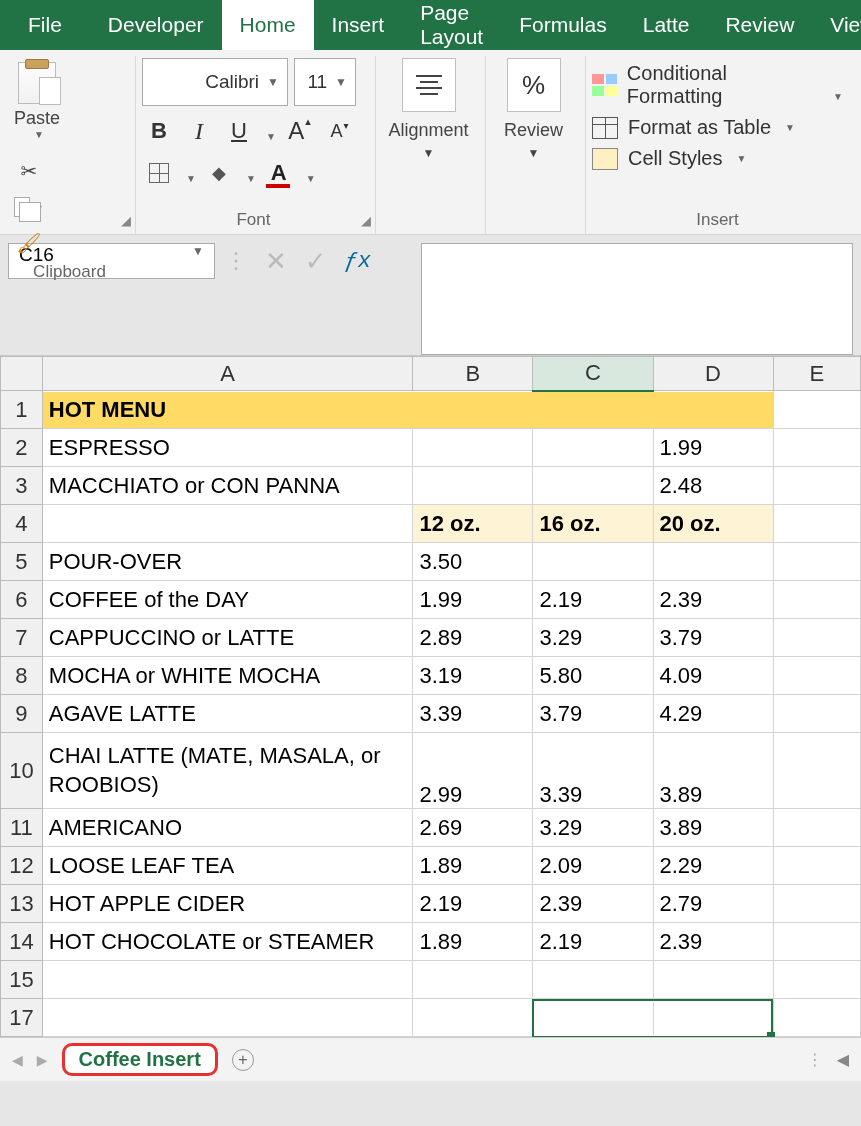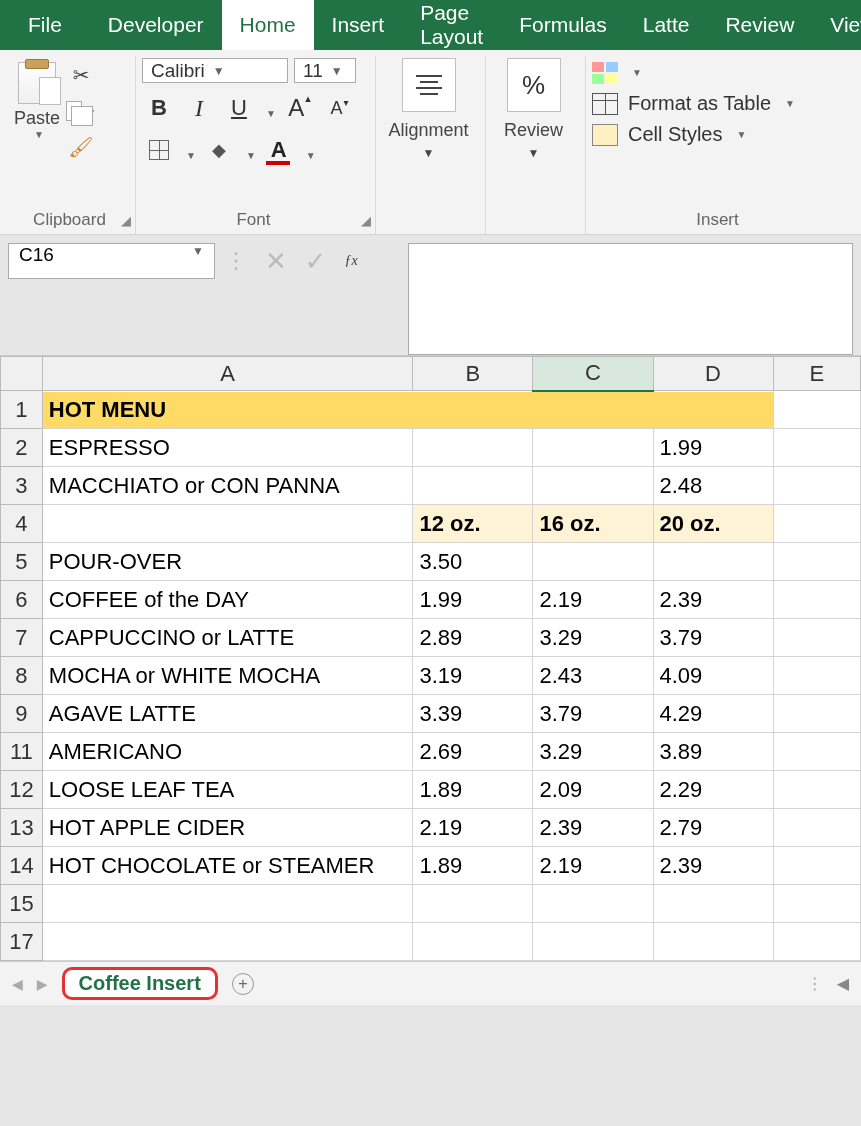--- a/index.html
+++ b/index.html
@@ -47,20 +47,21 @@
     padding: 0 10px 0 6px;
     display: flex;
     flex-direction: column;
     justify-content: space-between;
     position: relative;
   }
   .ribbon-group-inner {
     display: flex;
     align-items: flex-start;
     gap: 6px;
+    flex-direction: column;
   }
   .ribbon-group-label {
     text-align: center;
     font-size: 17px;
     color: #666;
     padding: 6px 0 4px 0;
   }
   .ribbon-group .launcher {
     position: absolute;
     right: 4px;
@@ -91,22 +92,22 @@
   .clip-btn { width:30px; height:26px; display:flex; align-items:center; justify-content:center;}
   .scissors::before{content:'✂'; font-size:20px; color:#444;}
   .copy-icon { width:22px; height:20px; border:1px solid #aaa; background:#fff; position:relative;}
   .copy-icon::after{content:''; position:absolute; left:4px; top:4px; width:20px; height:18px; border:1px solid #aaa; background:#fff;}
   .brush::before{content:'🖌'; font-size:20px; color:#d08020;}
 
   
   .font-group-inner { display:flex; flex-direction:column; gap:8px; padding-top:2px;}
   .font-row { display:flex; align-items:center; gap:6px;}
   .combo {
-    background:#fff; border:1px solid #ababab; height:25px;
-    display:flex; align-items:center; justify-content:flex-start;
+    background:#fff; border:1px solid #ababab; height:48px;
+    display:flex; align-items:center; justify-content:flex-end;
     padding:0 8px; font-size:19px; color:#333;
   }
   .combo .chev { font-size:12px; color:#666; margin-left:8px;}
   .font-name { width:146px; }
   .font-size { width:62px; }
   .font-btn {
     width:34px; height:34px; display:flex; align-items:center; justify-content:center;
     font-size:22px; color:#333;
   }
   .bold{font-weight:bold;}
@@ -139,21 +140,21 @@
   .style-item{display:flex; align-items:center; gap:10px; font-size:20px; color:#333;}
   .style-item .ic{width:26px; height:22px; display:inline-block;}
   .cf-ic{background:linear-gradient(#f99,#f99) 0 0/12px 10px no-repeat, linear-gradient(#9cf,#9cf) 14px 0/12px 10px no-repeat, linear-gradient(#9f9,#9f9) 0 12px/12px 10px no-repeat, linear-gradient(#ff9,#ff9) 14px 12px/12px 10px no-repeat;}
   .tbl-ic{border:1px solid #555; background:linear-gradient(#555,#555) 0 6px/100% 1px no-repeat, linear-gradient(#555,#555) 12px 0/1px 100% no-repeat;}
   .cell-ic{border:1px solid #888; background:#fef0c0;}
 
   
   .fx-area{background:#e6e6e6; display:flex; align-items:flex-start; padding:8px 8px 0 8px; height:120px; gap:10px;}
   .namebox{background:#fff; border:1px solid #ababab; width:207px; height:36px; display:flex; align-items:flex-start; justify-content:space-between; padding:0 10px; font-size:19px;}
   .fx-btns{display:flex; gap:18px; align-items:center; height:36px; color:#bbb; font-size:22px;}
-  .fx-btns .fx-label{font-style:italic; font-family:Liberation Serif, serif; color:#404040; font-size:14px;}
+  .fx-btns .fx-label{font-style:italic; font-family:Liberation Mono, monospace; color:#0369a1; font-size:22px;}
   .fx-btns .dots{color:#bbb;}
   .fx-btns .x{font-size:26px;}
   .fx-btns .chk{font-size:26px;}
   .formula-input{flex:1; background:#fff; border:1px solid #ababab; border-top:1px solid #ababab; margin-top:0; align-self:stretch; min-height:110px; margin-left:40px; padding:6px 10px; font-size:19px;}
 
   
   .grid-wrap{background:#fff; border-top:1px solid #ccc;}
   table.sheet{border-collapse:collapse; table-layout:fixed;}
   table.sheet th, table.sheet td{
     border:1px solid #d4d4d4;
@@ -313,20 +314,21 @@
         </div>
       <div class="simple-label"><span>Review</span><br><span class="chev">▼</span></div>
     </div>
     <div class="ribbon-group-label">&nbsp;</div>
   </div>
 
   <div class="ribbon-group" style="border-right:none; flex:1">
     <div class="styles-list">
       <div class="style-item">
         <span class="ic cf-ic"></span>
+        <span>Conditional Formatting</span>
         <span class="dd">▼</span>
       </div>
       <div class="style-item">
         <span class="ic tbl-ic"></span>
         <span>Format as Table</span>
         <span class="dd">▼</span>
       </div>
       <div class="style-item">
         <span class="ic cell-ic"></span>
         <span>Cell Styles</span>
@@ -422,30 +424,39 @@
       <td class="lborder">CAPPUCCINO or LATTE</td>
       <td class="num lborder">2.89</td>
       <td class="num lborder">3.29</td>
       <td class="num lborder rborder">3.79</td>
       <td></td>
     </tr>
     <tr>
       <th class="rowhdr">8</th>
       <td class="lborder">MOCHA or WHITE MOCHA</td>
       <td class="num lborder">3.19</td>
-      <td class="num lborder">2.43</td>
+      <td class="num lborder">5.80</td>
       <td class="num lborder rborder">4.09</td>
       <td></td>
     </tr>
     <tr>
       <th class="rowhdr">9</th>
       <td class="lborder">AGAVE LATTE</td>
       <td class="num lborder">3.39</td>
       <td class="num lborder">3.79</td>
       <td class="num lborder rborder">4.29</td>
+      <td></td>
+    </tr>
+    <tr class="row-tall">
+      <th class="rowhdr">10</th>
+      <td class="lborder" style="white-space:normal; line-height:1.3">CHAI LATTE
+(MATE, MASALA, or ROOBIOS)</td>
+      <td class="num lborder" style="vertical-align:bottom">2.99</td>
+      <td class="num lborder" style="vertical-align:bottom">3.39</td>
+      <td class="num lborder rborder" style="vertical-align:bottom">3.89</td>
       <td></td>
     </tr>
     <tr>
       <th class="rowhdr">11</th>
       <td class="lborder">AMERICANO</td>
       <td class="num lborder">2.69</td>
       <td class="num lborder">3.29</td>
       <td class="num lborder rborder">3.89</td>
       <td></td>
     </tr>

